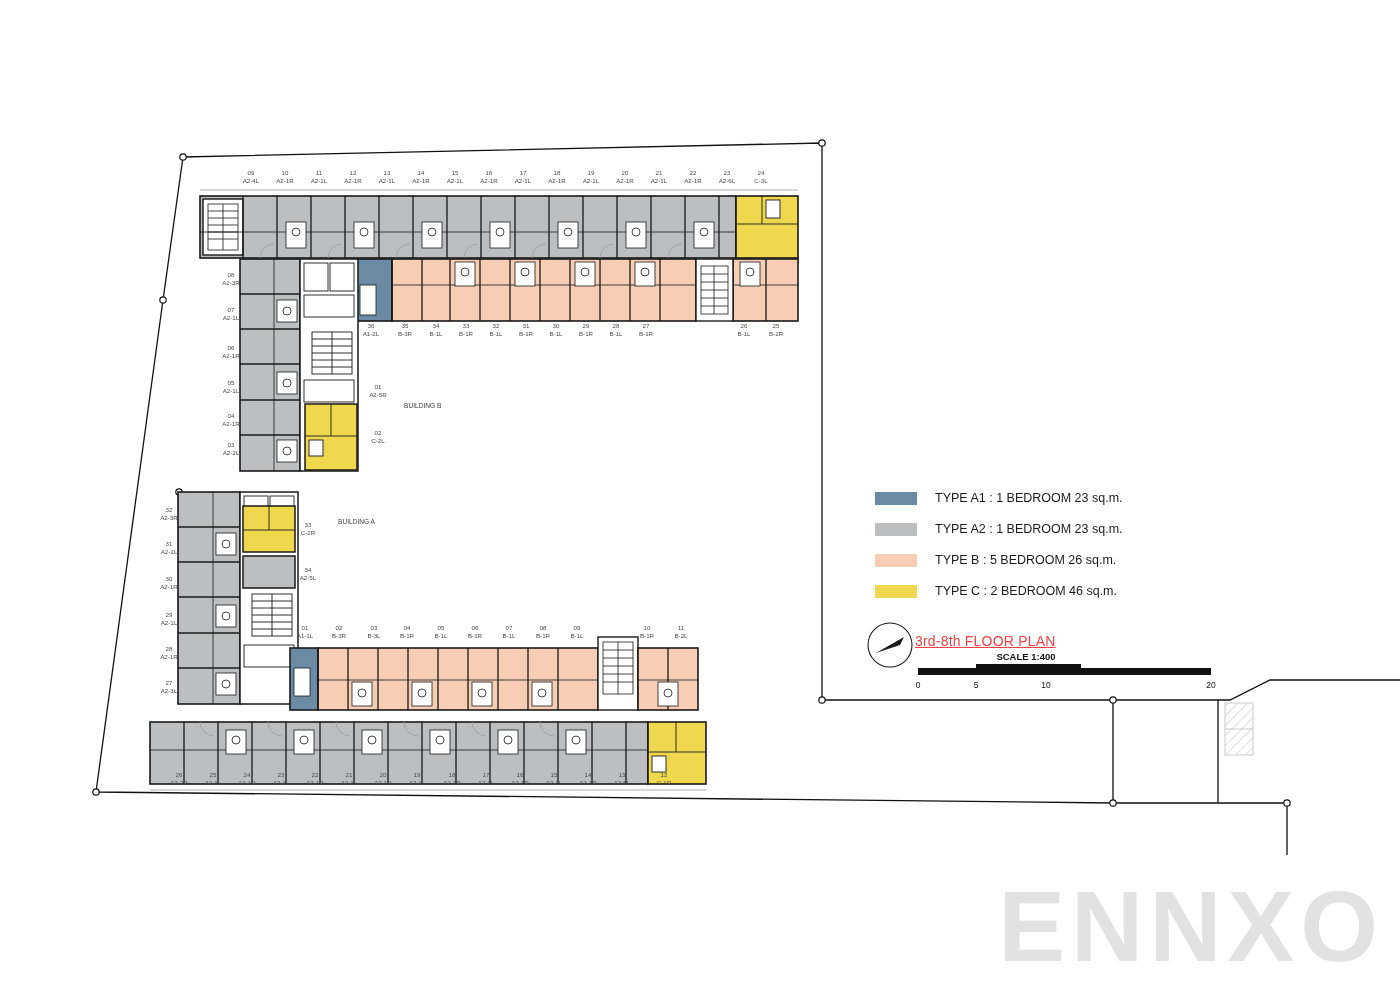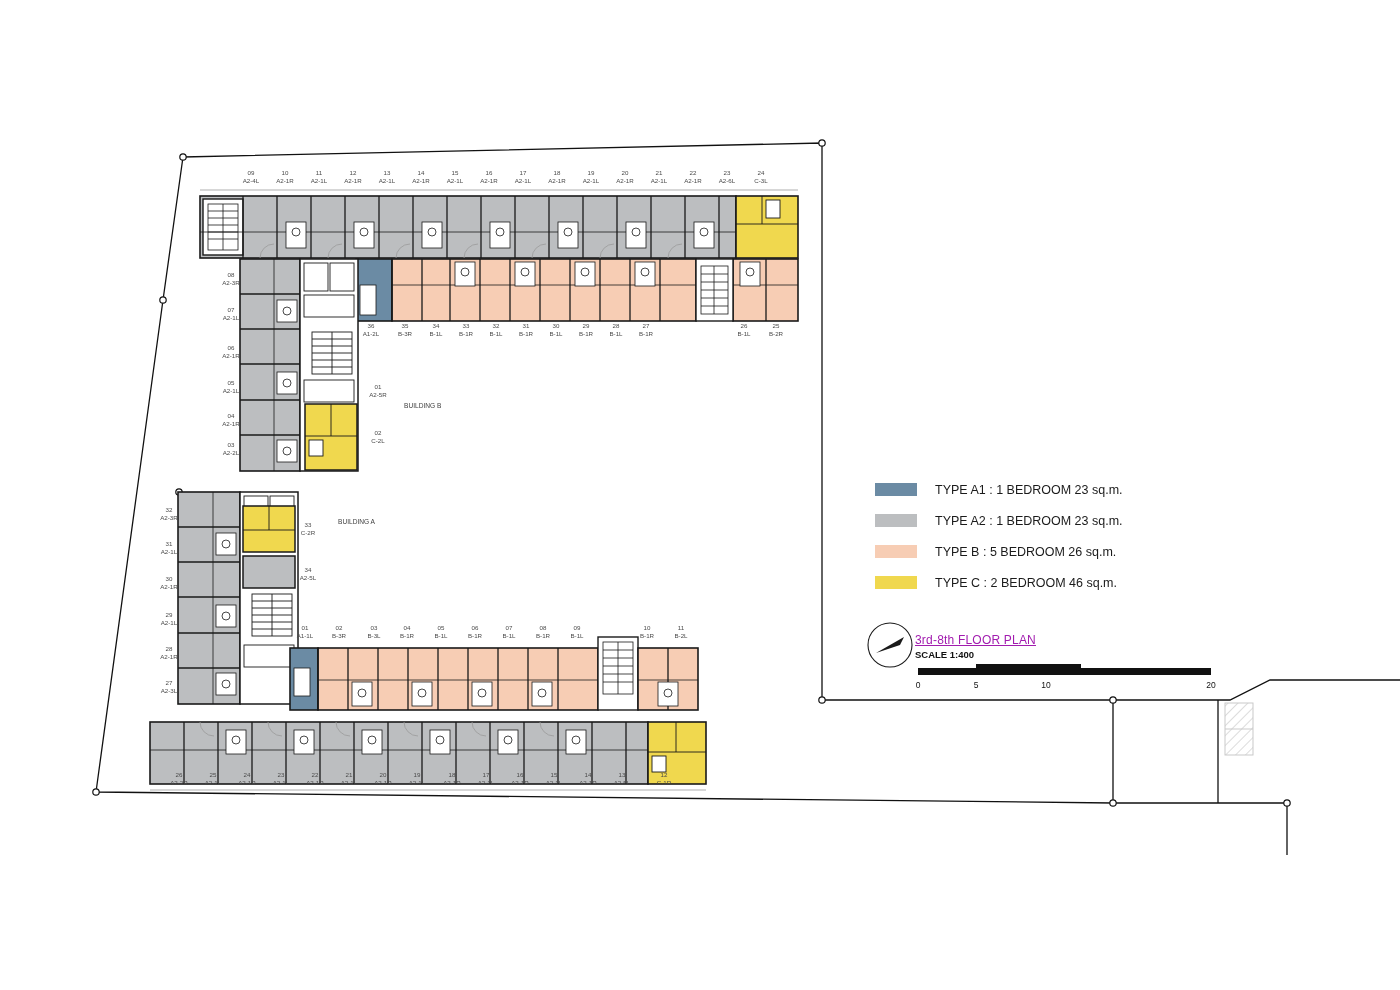--- a/index.html
+++ b/index.html
@@ -3,26 +3,26 @@
 <meta charset="utf-8">
 <style>
   html,body{margin:0;padding:0;background:#ffffff;}
   body{width:1400px;height:990px;position:relative;overflow:hidden;
        font-family:"Liberation Sans",sans-serif;color:#231f20;}
   #stage{position:absolute;left:0;top:0;width:1400px;height:990px;}
   svg{display:block;}
   .wm{position:absolute;right:16px;bottom:14px;font-size:100px;font-weight:bold;
       letter-spacing:6px;color:#e2e2e2;line-height:1;user-select:none;}
   .legend{position:absolute;left:875px;top:483px;}
-  .lg-row{display:flex;align-items:flex-start;height:22px;margin-bottom:9px;}
+  .lg-row{display:flex;align-items:flex-end;height:22px;margin-bottom:9px;}
   .lg-sw{width:42px;height:13px;margin-right:18px;}
   .lg-tx{font-size:12.5px;color:#1b1b1b;white-space:nowrap;}
   .title{position:absolute;left:915px;top:633px;}
-  .t-main{font-size:12px;text-decoration:underline;color:#a21caf;letter-spacing:.2px;}
-  .t-sub{font-size:9.5px;font-weight:bold;margin-top:2px;color:#111;}
+  .t-main{font-size:14px;text-decoration:underline;color:#ef4444;letter-spacing:.2px;}
+  .t-sub{font-size:9.5px;font-weight:bold;margin-top:2px;color:#111;text-align:right;}
 </style>
 </head>
 <body>
 
 <div id="stage">
 
   <svg id="plan" width="1400" height="990" viewBox="0 0 1400 990">
 
     <defs>
       <pattern id="hatch" width="7" height="7" patternUnits="userSpaceOnUse" patternTransform="rotate(45)">
@@ -686,13 +686,14 @@
       <span class="lg-sw" id="sw3" style="background: rgb(240, 216, 78);"></span>
       <span class="lg-tx">TYPE C : 2 BEDROOM 46 sq.m.</span>
     </div>
   </div>
 
   <div class="title">
     <div class="t-main">3rd-8th FLOOR PLAN</div>
     <div class="t-sub">SCALE 1:400</div>
   </div>
 
+  <div class="wm">ENNXO</div>
 </div>
 
 </body></html>

